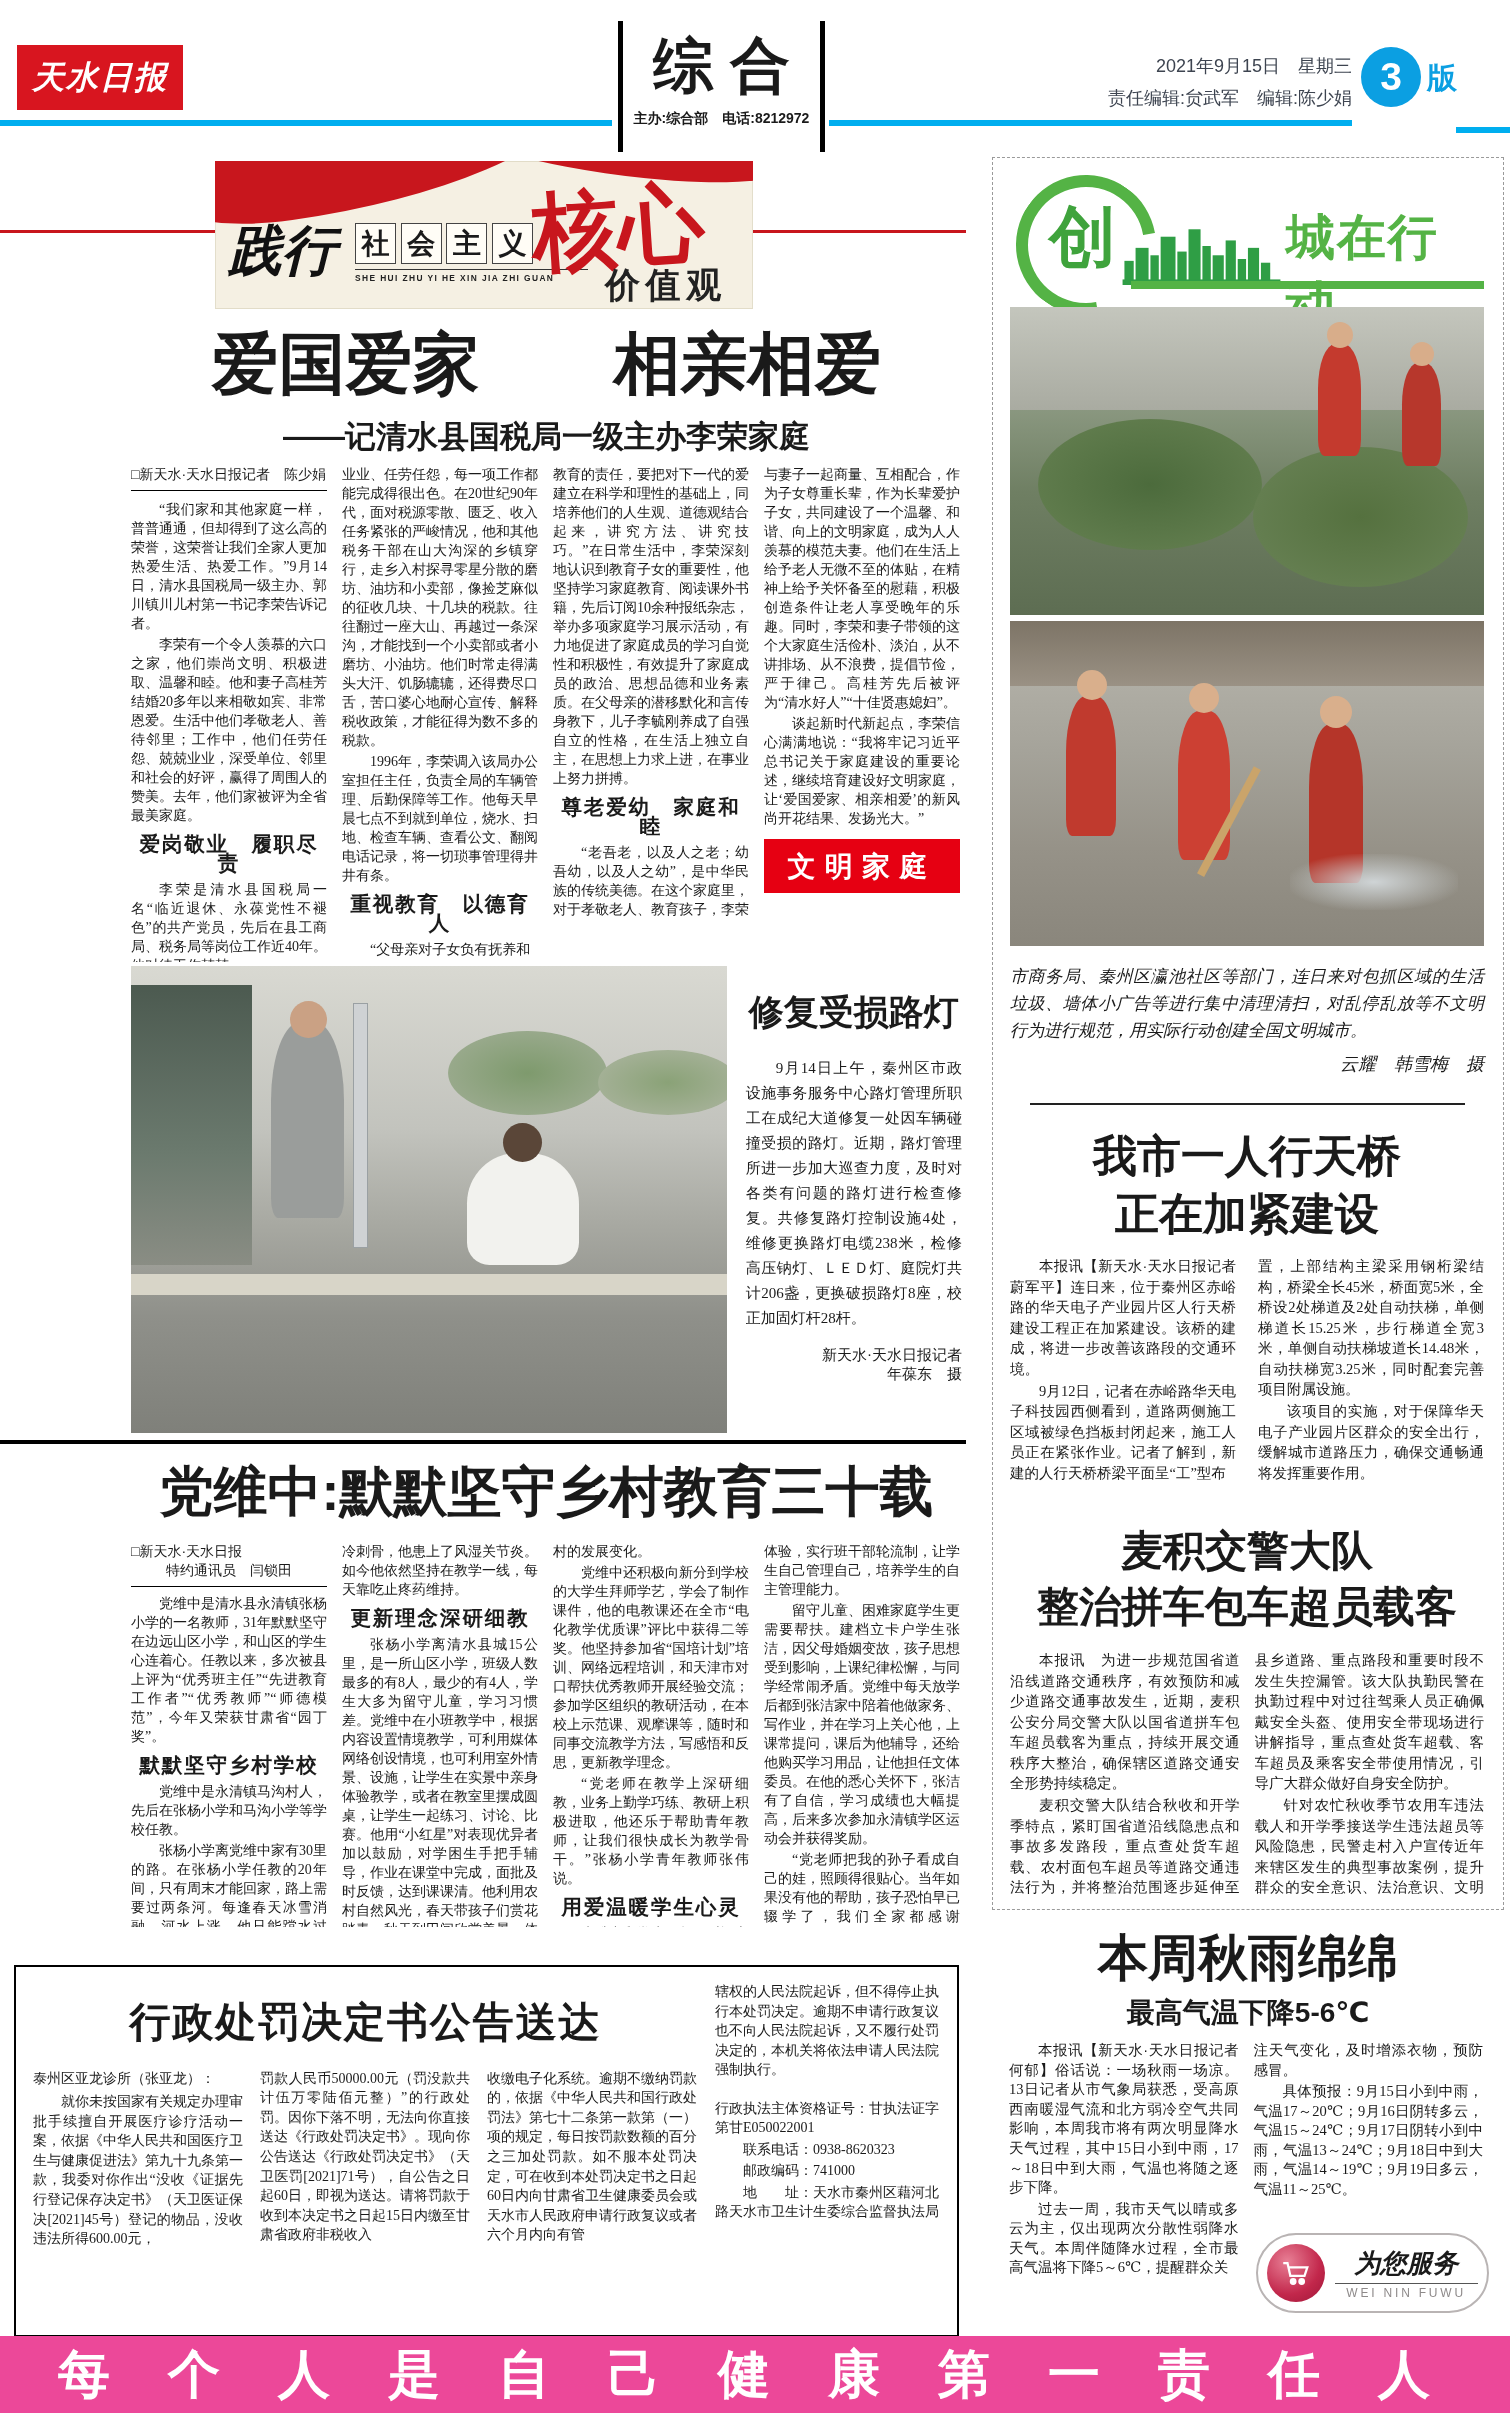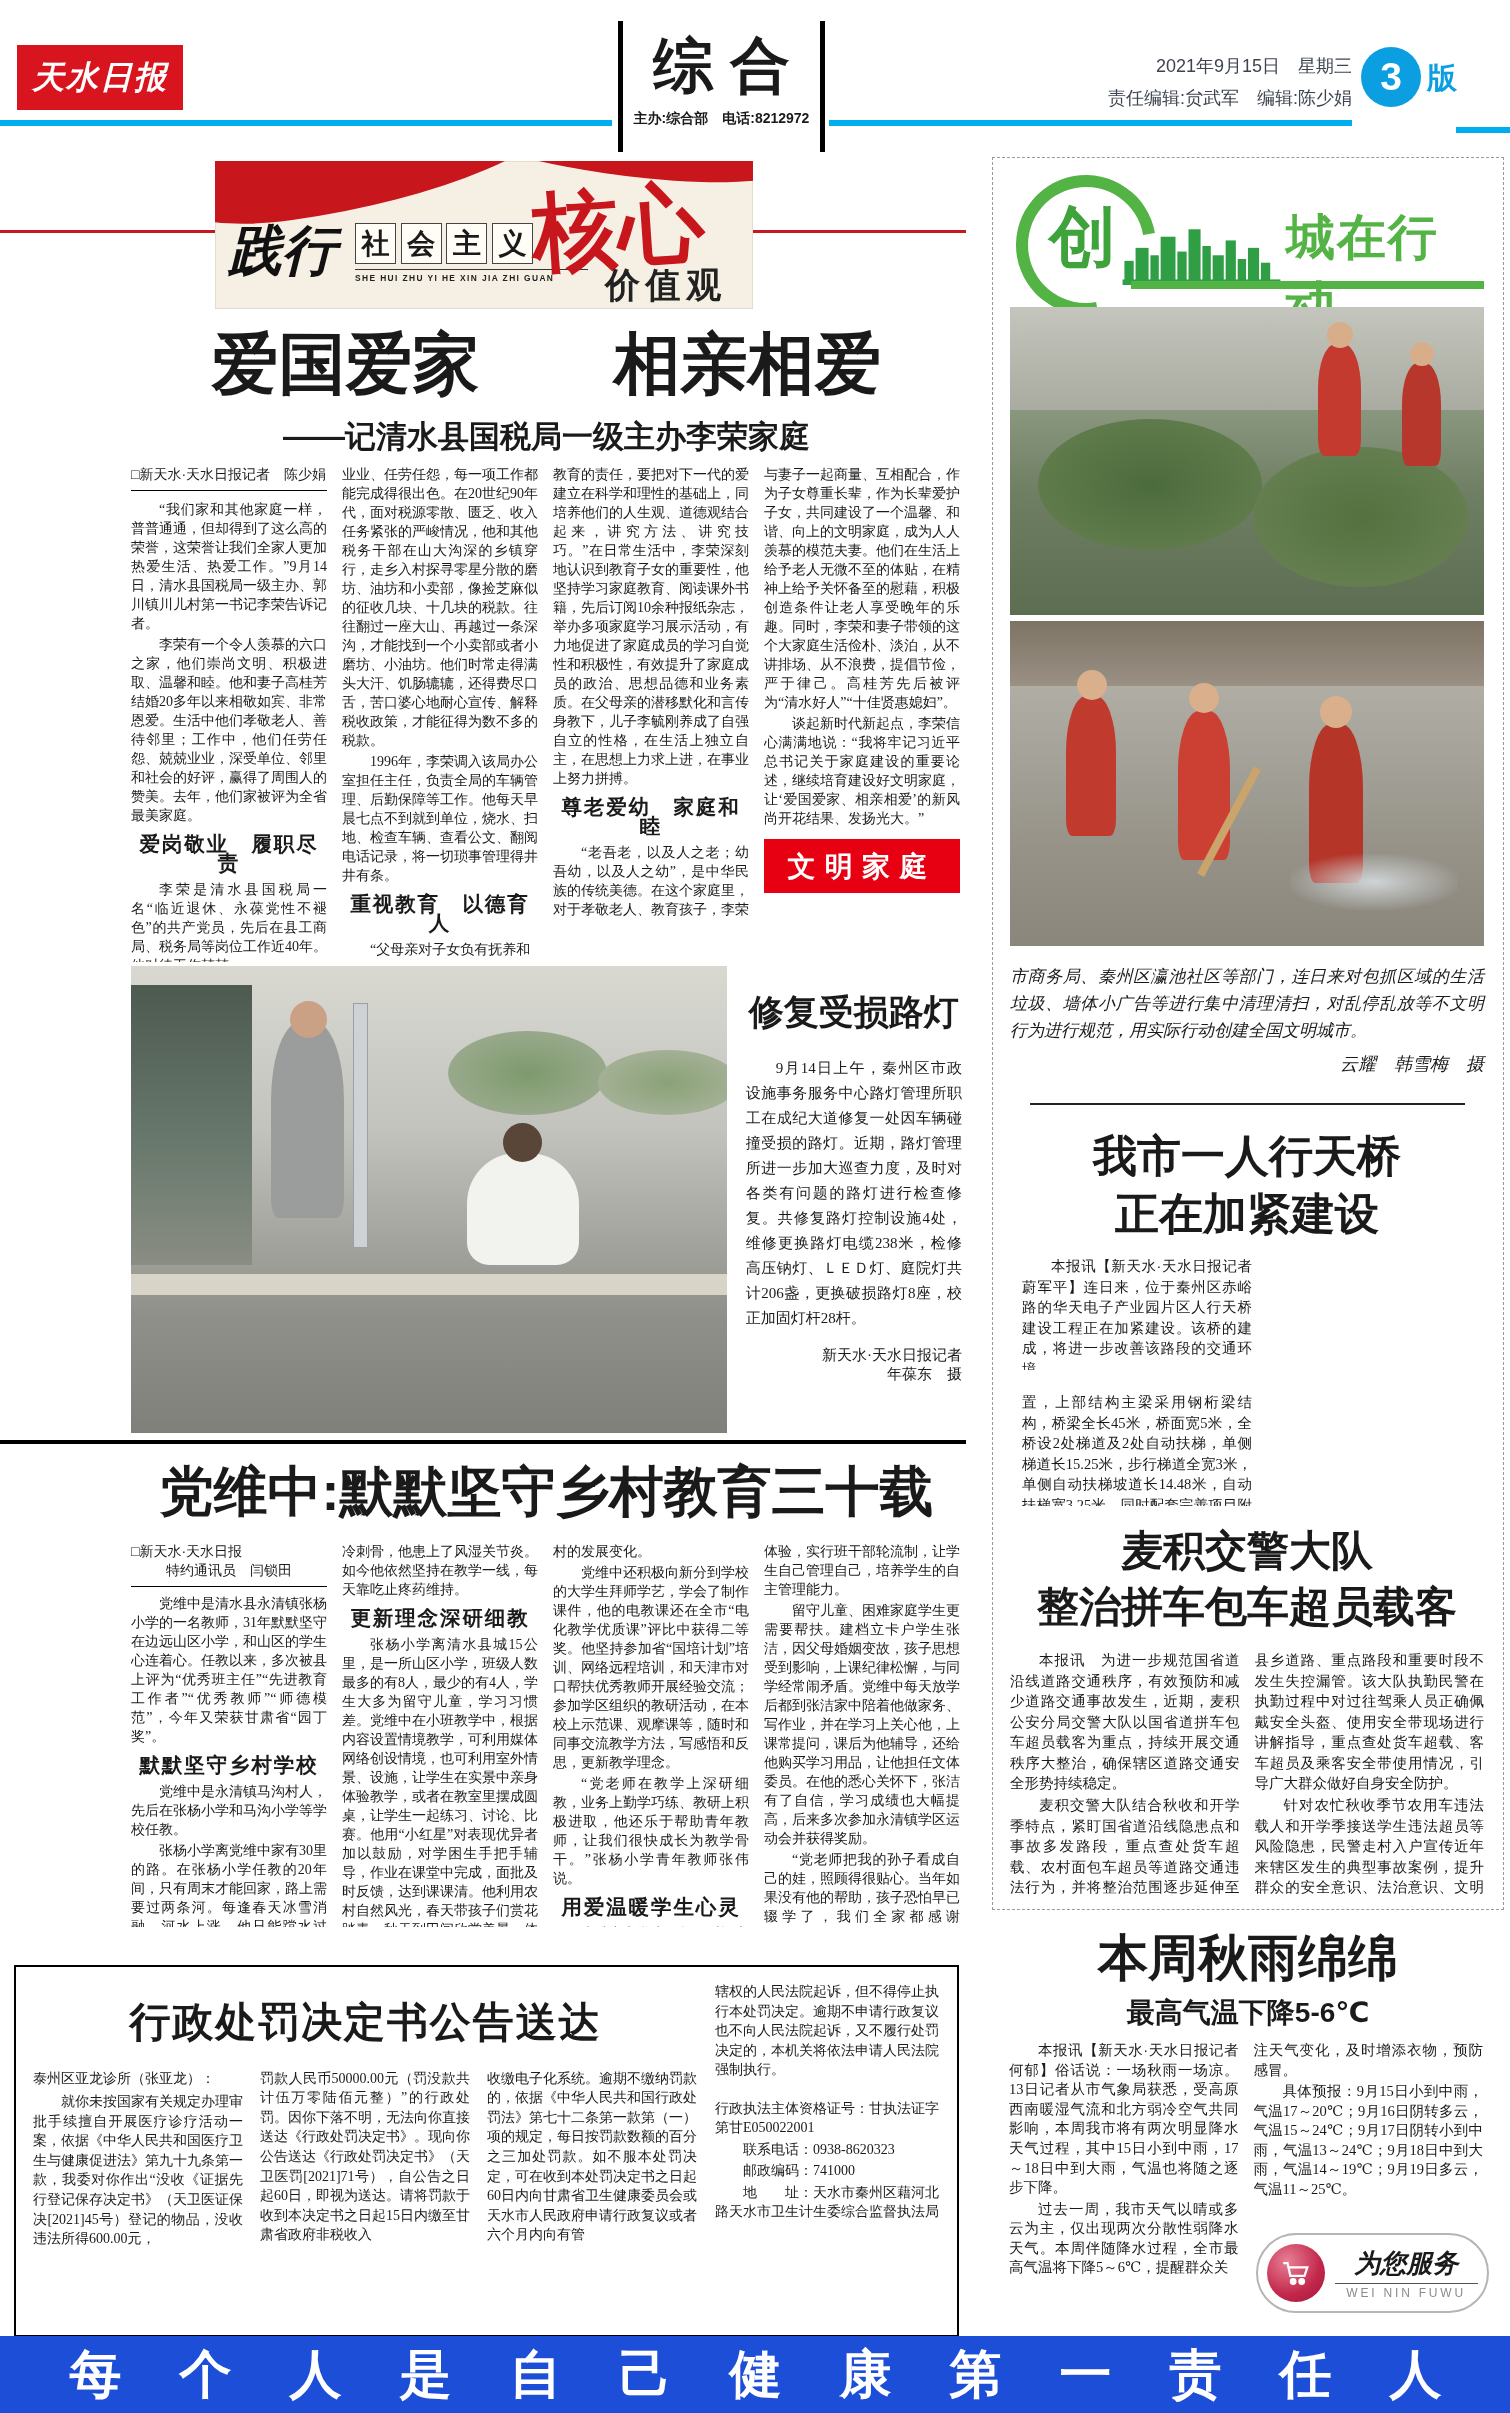--- a/index.html
+++ b/index.html
@@ -18,21 +18,21 @@
   .col{overflow:hidden;}
   
   .cyanline{background:#00aeef;height:5.6px;}
   .vbar{width:4.7px;background:#000;}
   
   .ph{position:relative;overflow:hidden;}
   .blob{position:absolute;border-radius:50%;}
   
   #penalty{border:2.8px solid #000;}
   
-  #footer{background:#1d4ed8;color:#fff;display:flex;align-items:center;justify-content:center;}
+  #footer{background:#ec4899;color:#fff;display:flex;align-items:center;justify-content:flex-start;}
 </style>
 </head>
 <body>
 
 <div id="page">
 
   <div class="abs" style="left:0;top:0;width:1511px;height:154px;padding-left:16px;">
     <div class="abs" style="left:17px;top:45px;width:166px;height:65px;background:#d8151f;display:flex;align-items:center;justify-content:center;">
       <span style="color:#fff;font-size:32px;font-weight:bold;font-style:italic;letter-spacing:1.9px;">天水日报</span>
     </div>
@@ -231,21 +231,21 @@
       <div class="abs" style="left:280px;top:233px;width:168px;height:56px;background:radial-gradient(ellipse,#cfd4d6,transparent 75%);"></div>
     </div>
 
     <div class="jus" style="position:absolute;left:17px;top:805px;width:474px;font-size:17px;line-height:27px;font-style:italic;">市商务局、秦州区瀛池社区等部门，连日来对包抓区域的生活垃圾、墙体小广告等进行集中清理清扫，对乱停乱放等不文明行为进行规范，用实际行动创建全国文明城市。</div>
     <div class="b" style="position:absolute;left:17px;top:894px;width:474px;text-align:right;font-size:18px;font-style:italic;">云耀　韩雪梅　摄</div>
 
     <div style="position:absolute;left:37px;top:945px;width:435px;height:1.9px;background:#222;"></div>
 
     <div class="sans" style="position:absolute;left:17px;top:969px;width:474px;text-align:center;font-size:44px;font-weight:900;">我市一人行天桥</div>
     <div class="sans" style="position:absolute;left:17px;top:1027px;width:474px;text-align:center;font-size:44px;font-weight:900;">正在加紧建设</div>
-    <div class="cols" style="position:absolute;left:29px;top:1098px;width:474px;height:250px;gap:22px;font-size:14.5px;line-height:20.5px;flex-direction:column;">
+    <div class="cols" style="position:absolute;left:17px;top:1098px;width:474px;height:250px;gap:22px;font-size:14.5px;line-height:20.5px;">
       <div class="col jus" style="width:230px;">
         <p><span class="b sans">本报讯【新天水·天水日报记者蔚军平】</span><span>连日来，位于秦州区赤峪路的华天电子产业园片区人行天桥建设工程正在加紧建设。该桥的建成，将进一步改善该路段的交通环境。</span></p>
         <p>9月12日，记者在赤峪路华天电子科技园西侧看到，道路两侧施工区域被绿色挡板封闭起来，施工人员正在紧张作业。记者了解到，新建的人行天桥桥梁平面呈“工”型布</p>
       </div>
       <div class="col jus" style="width:230px;">
         <p class="cont">置，上部结构主梁采用钢桁梁结构，桥梁全长45米，桥面宽5米，全桥设2处梯道及2处自动扶梯，单侧梯道长15.25米，步行梯道全宽3米，单侧自动扶梯坡道长14.48米，自动扶梯宽3.25米，同时配套完善项目附属设施。</p>
         <p>该项目的实施，对于保障华天电子产业园片区群众的安全出行，缓解城市道路压力，确保交通畅通将发挥重要作用。</p>
       </div>
     </div>
 

